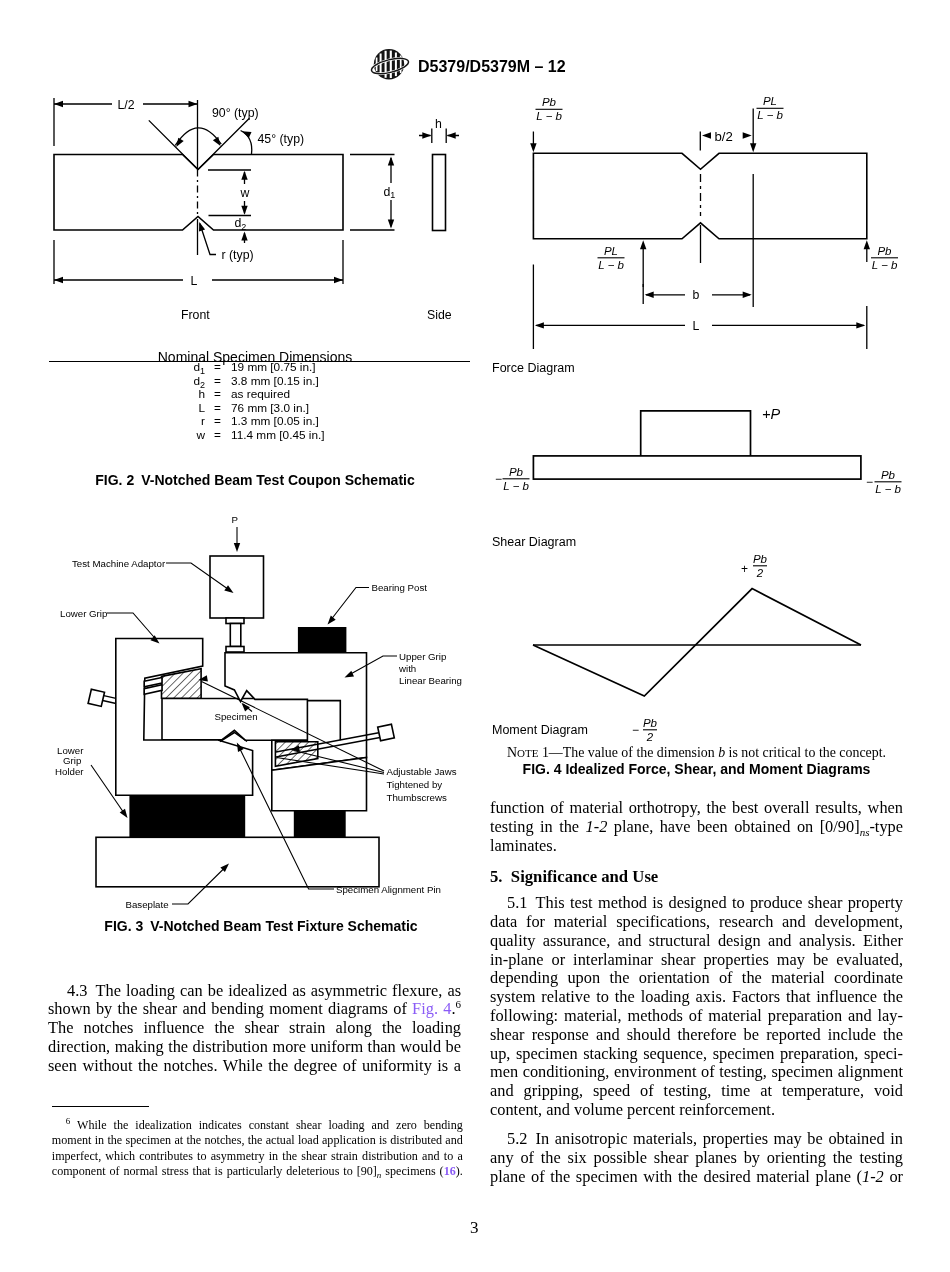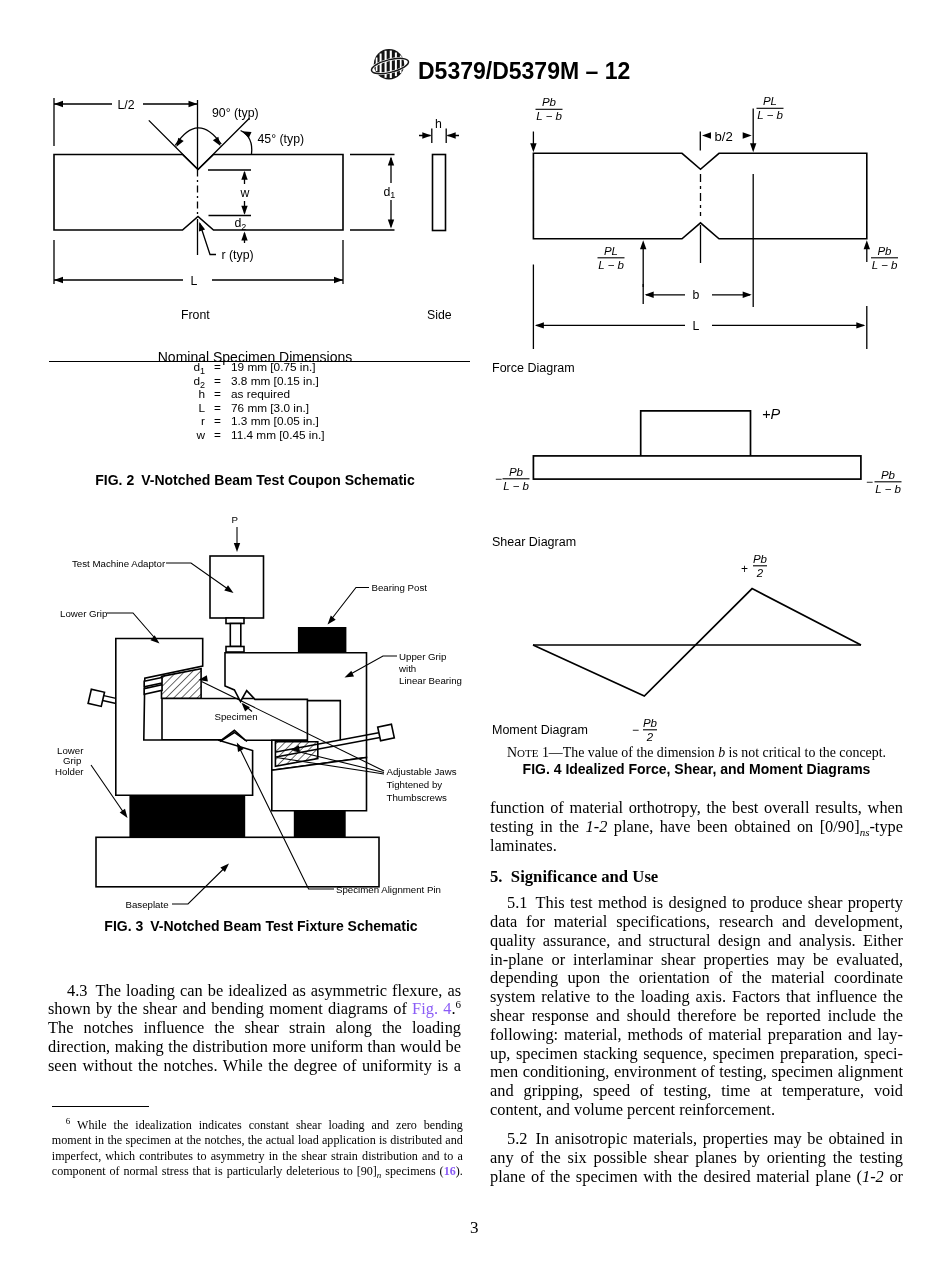--- a/index.html
+++ b/index.html
@@ -25,21 +25,21 @@
 <path d="M376.6 57.5 v13.6" stroke-width="1.7"></path>
 <path d="M380.6 53.5 v21.6" stroke-width="2.0"></path>
 <path d="M385.6 50.8 v27" stroke-width="2.1"></path>
 <path d="M390.8 50.6 v27.4" stroke-width="2.1"></path>
 <path d="M395.9 52.5 v23.6" stroke-width="2.0"></path>
 <path d="M400.7 55.5 v17.6" stroke-width="1.7"></path>
 </g>
 <ellipse cx="390" cy="66" rx="19" ry="6.3" fill="none" stroke="#fff" stroke-width="2.6" transform="rotate(-14 390 66)"></ellipse>
 <ellipse cx="390" cy="66" rx="19" ry="6.3" fill="none" stroke="#141414" stroke-width="1.5" transform="rotate(-14 390 66)"></ellipse>
 </svg>
-<div class="abs san" style="left:418px;top:58px;font-weight:bold;font-size:23px">D5379/D5379M – 12</div>
+<div class="abs san" style="left:418px;top:58px;font-weight:bold;font-size:16px">D5379/D5379M – 12</div>
 
 <svg class="abs" style="left:40px;top:95px" width="440" height="240" viewBox="40 95 440 240">
 <g stroke="#000" stroke-width="1.6" fill="none">
 <path d="M54,154.5 H182.5 L198,169.5 L213.5,154.5 H343 V230 H213.5 L198,216.5 L182.5,230 H54 Z"></path>
 <rect x="432.5" y="154.5" width="13" height="76"></rect>
 </g>
 <g stroke="#000" stroke-width="1.3" fill="none">
 <path d="M54,104 H112 M143,104 H197.5 M54,98 V146"></path>
 <path d="M197.5,100 V169.5"></path>
 <path d="M197.5,169.5 V216.5" stroke-dasharray="7 3.5 2 3.5"></path>
@@ -302,22 +302,22 @@
 <div class="last">laminates.</div>
 </div>
 <div class="abs" style="left:490px;top:866.8px;font-weight:bold;font-size:16.7px">5. Significance and Use</div>
 <div class="abs body16" style="left:490px;top:894.2px">
 <div style="text-indent:17px">5.1 This test method is designed to produce shear property</div>
 <div>data for material specifications, research and development,</div>
 <div>quality assurance, and structural design and analysis. Either</div>
 <div>in-plane or interlaminar shear properties may be evaluated,</div>
 <div>depending upon the orientation of the material coordinate</div>
 <div>system relative to the loading axis. Factors that influence the</div>
+<div>following: material, methods of material preparation and lay-</div>
 <div>shear response and should therefore be reported include the</div>
-<div>following: material, methods of material preparation and lay-</div>
 <div>up, specimen stacking sequence, specimen preparation, speci-</div>
 <div>men conditioning, environment of testing, specimen alignment</div>
 <div>and gripping, speed of testing, time at temperature, void</div>
 <div class="last">content, and volume percent reinforcement.</div>
 </div>
 <div class="abs body16" style="left:490px;top:1130px">
 <div style="text-indent:17px">5.2 In anisotropic materials, properties may be obtained in</div>
 <div>any of the six possible shear planes by orienting the testing</div>
 <div>plane of the specimen with the desired material plane (<i>1-2</i> or</div>
 </div>

